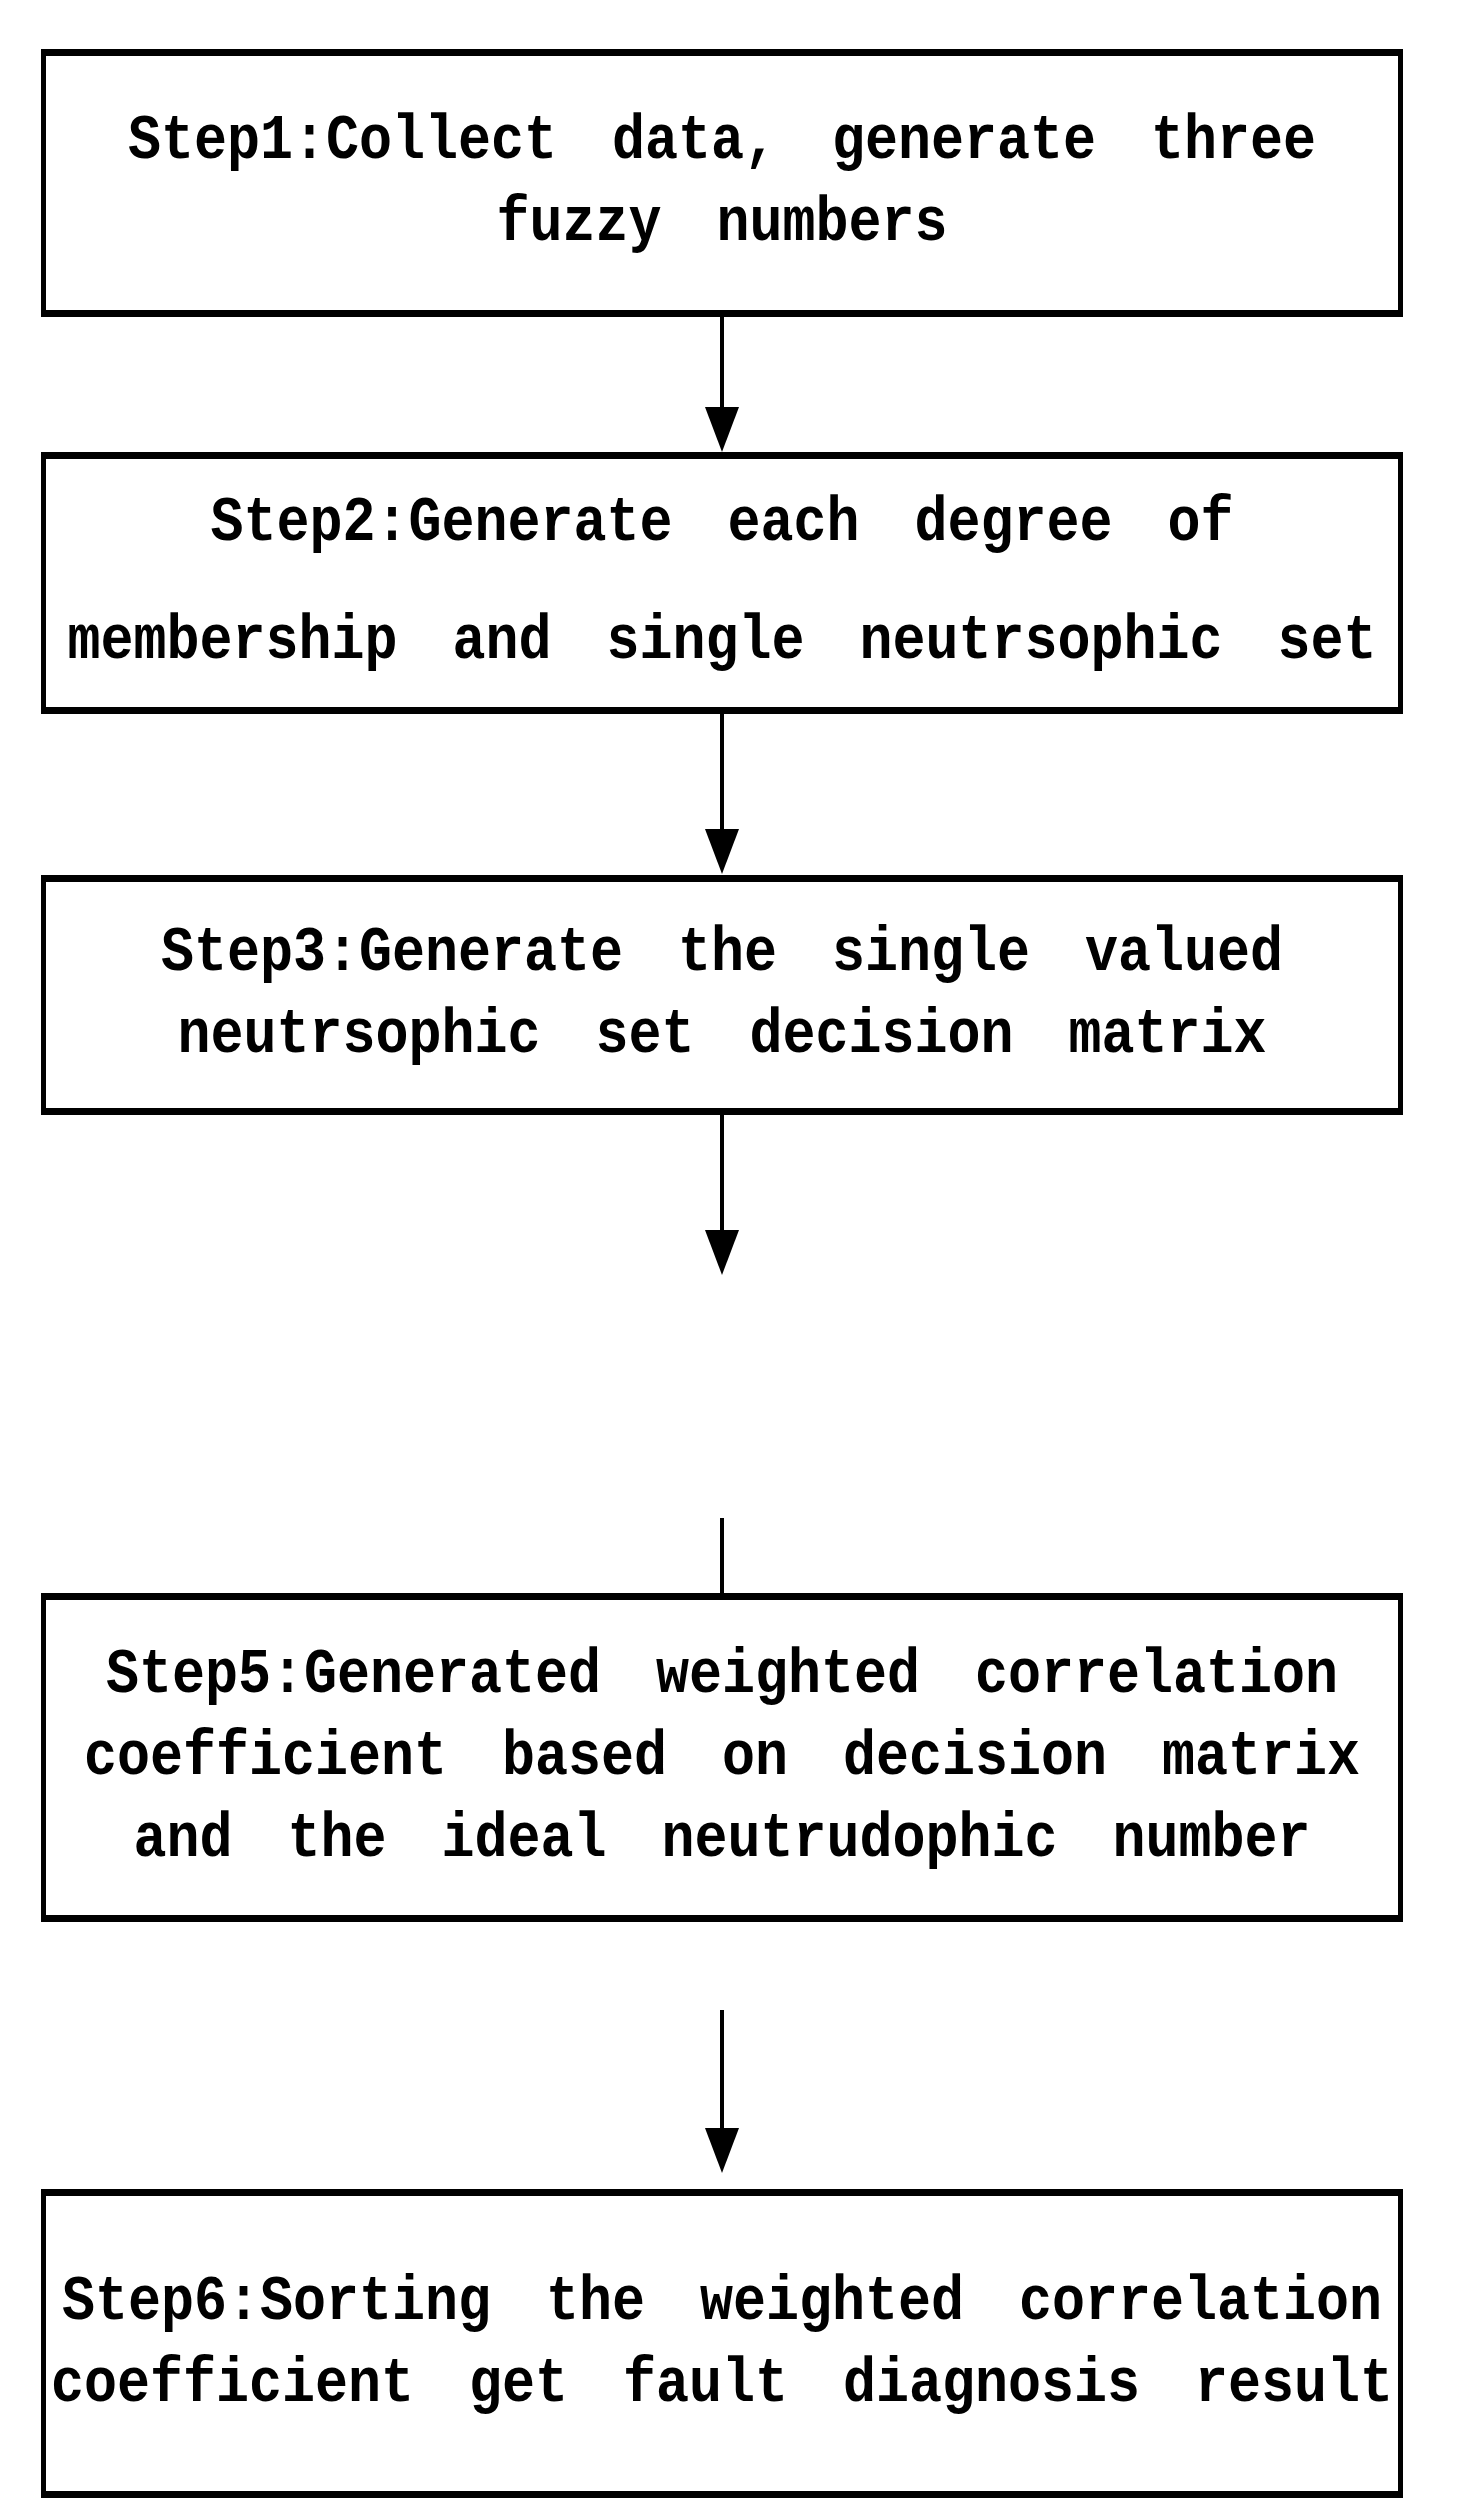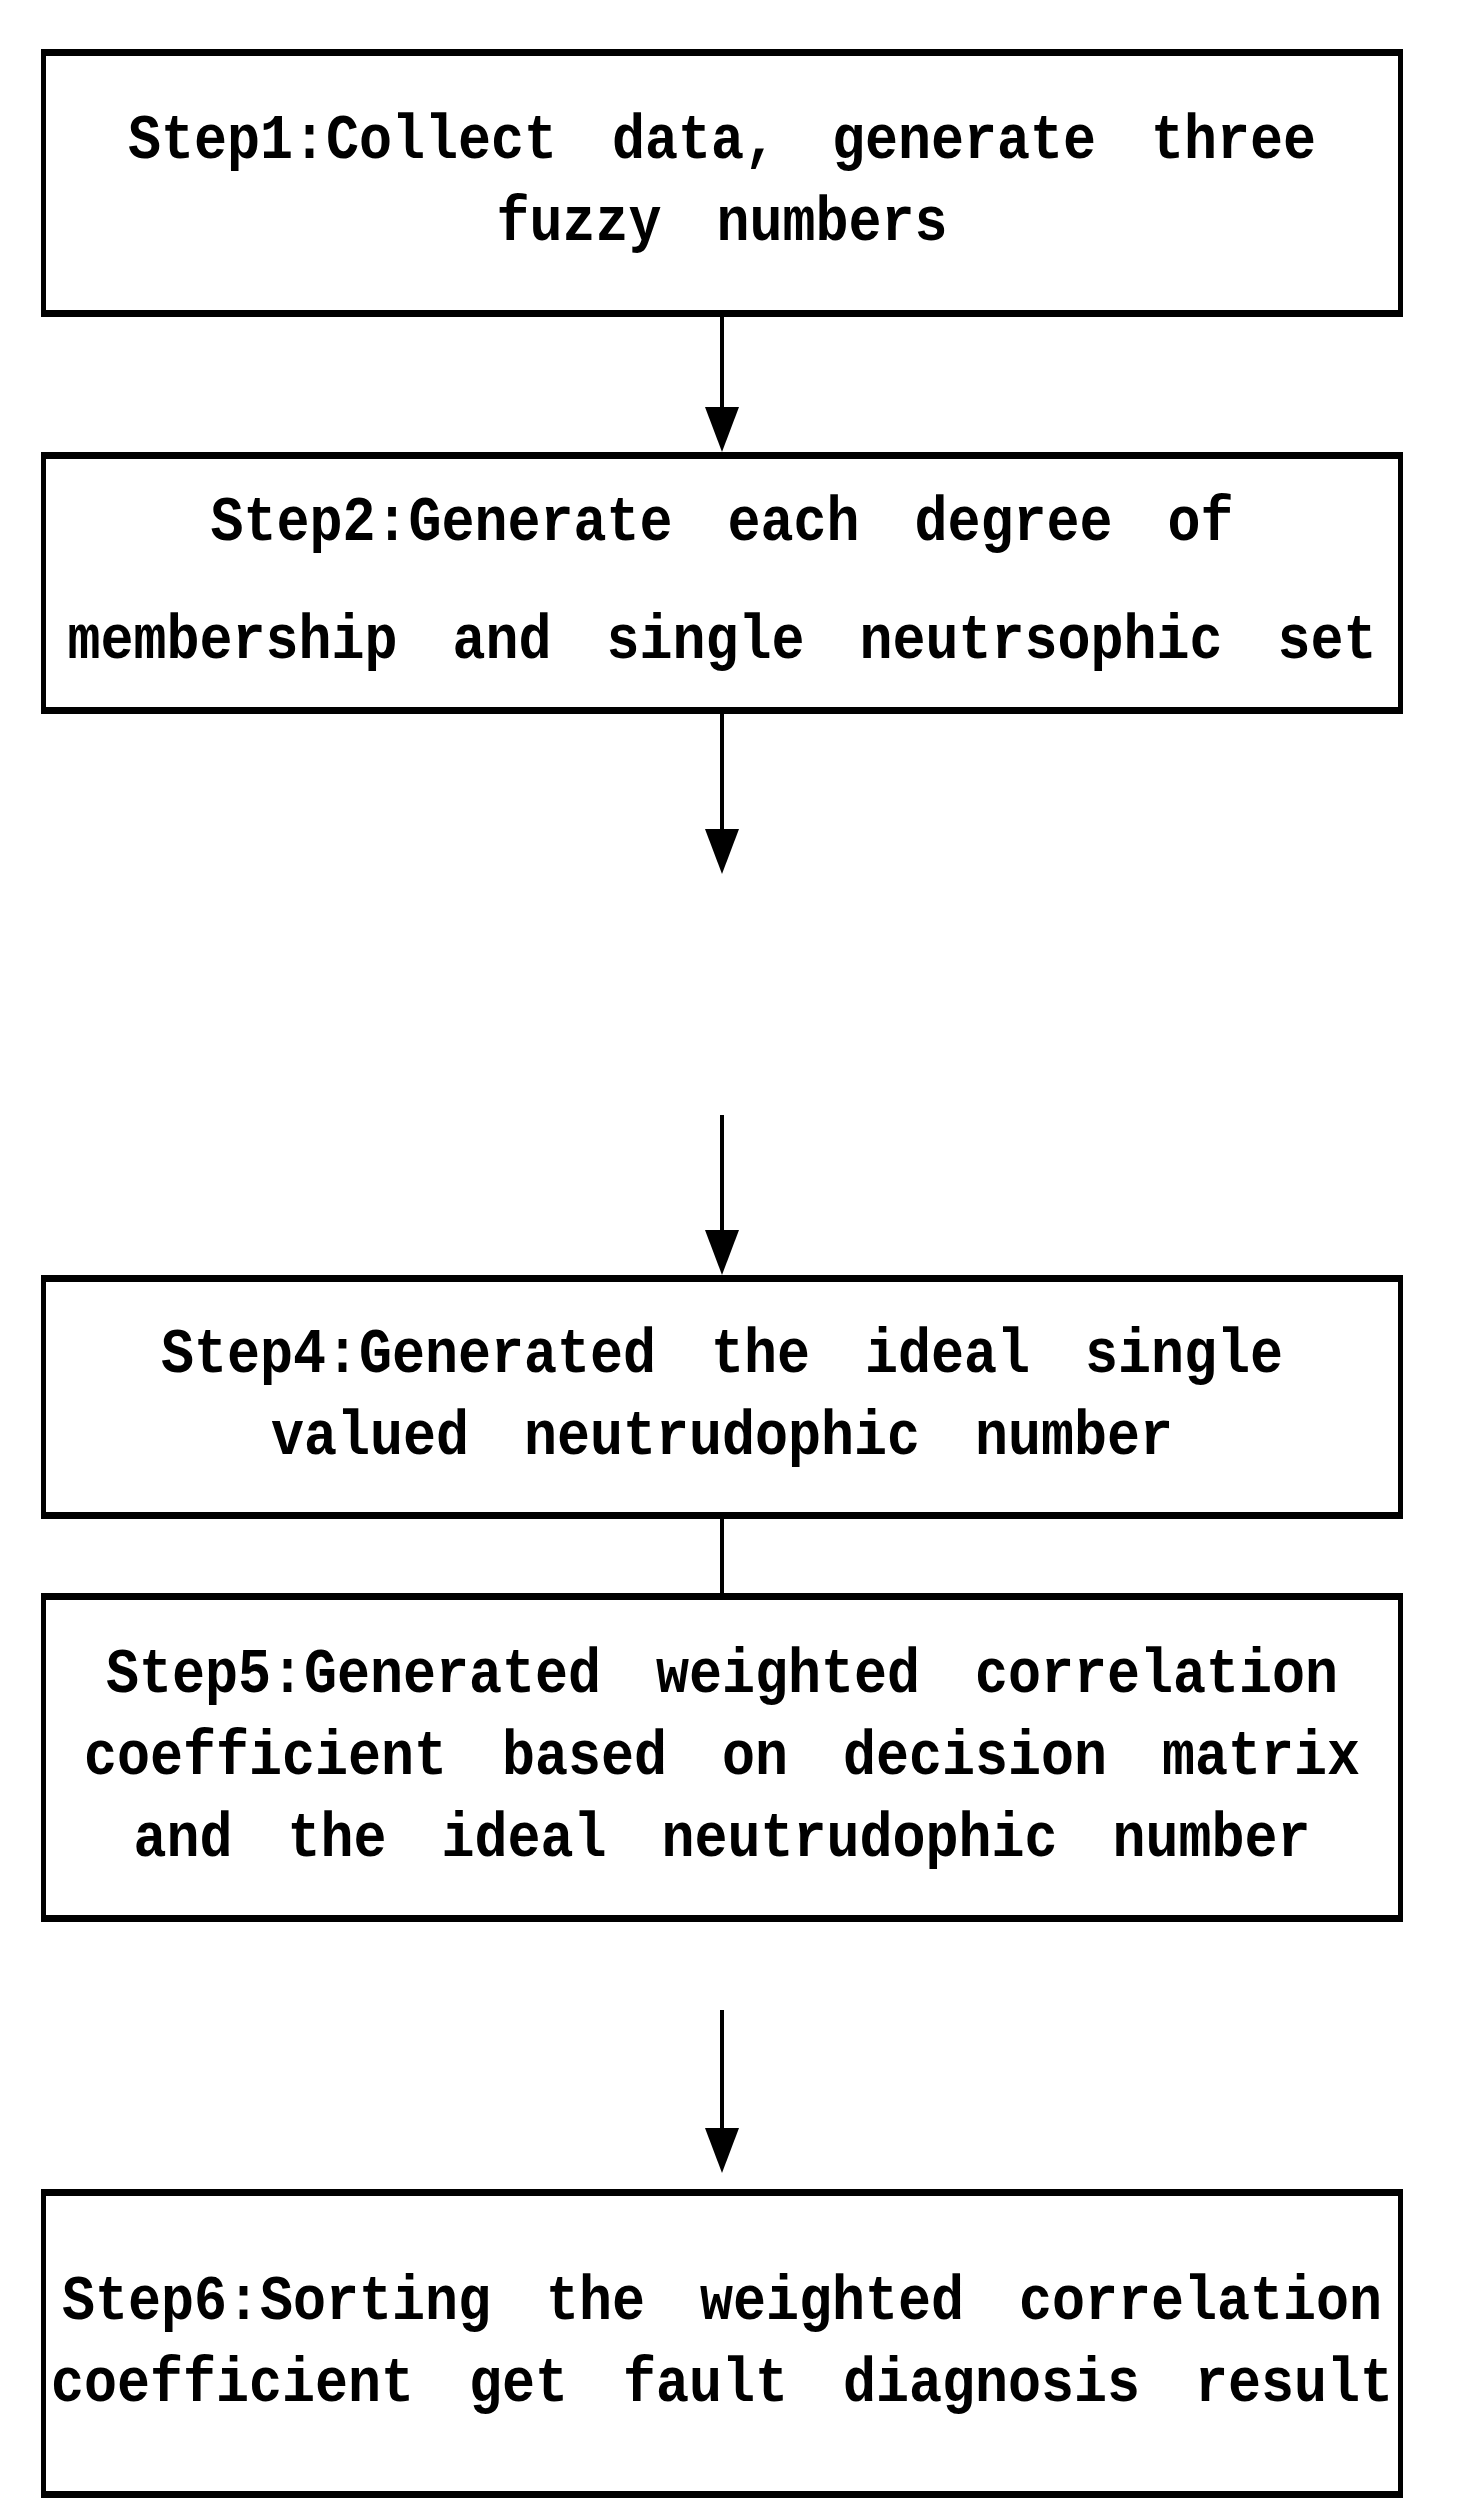--- a/index.html
+++ b/index.html
@@ -81,30 +81,30 @@
   <div class="box" style="top:452px; height:262px;gap:36px;">
     <div class="line">Step2:Generate each degree of</div>
     <div class="line">membership and single neutrsophic set</div>
   </div>
 
   <div class="arrow" style="top:714px; height:160px;">
     <div class="arrow-line" style="height:117px;"></div>
     <div class="arrow-head"></div>
   </div>
 
+  <div class="box" style="top:875px; height:240px;">
+    <div class="line">Step3:Generate the single valued</div>
+    <div class="line">neutrsophic set decision matrix</div>
+  </div>
 
   <div class="arrow" style="top:1115px; height:160px;">
     <div class="arrow-line" style="height:117px;"></div>
     <div class="arrow-head"></div>
   </div>
 
-  <div class="box" style="top:1275px; height:244px;">
-    <div class="line">Step4:Generated the ideal single</div>
-    <div class="line">valued neutrudophic number</div>
-  </div>
 
   <div class="arrow" style="top:1518px; height:162px;">
     <div class="arrow-line" style="height:119px;"></div>
     <div class="arrow-head"></div>
   </div>
 
   <div class="box" style="top:1593px; height:329px;">
     <div class="line">Step5:Generated weighted correlation</div>
     <div class="line">coefficient based on decision matrix</div>
     <div class="line">and the ideal neutrudophic number</div>

